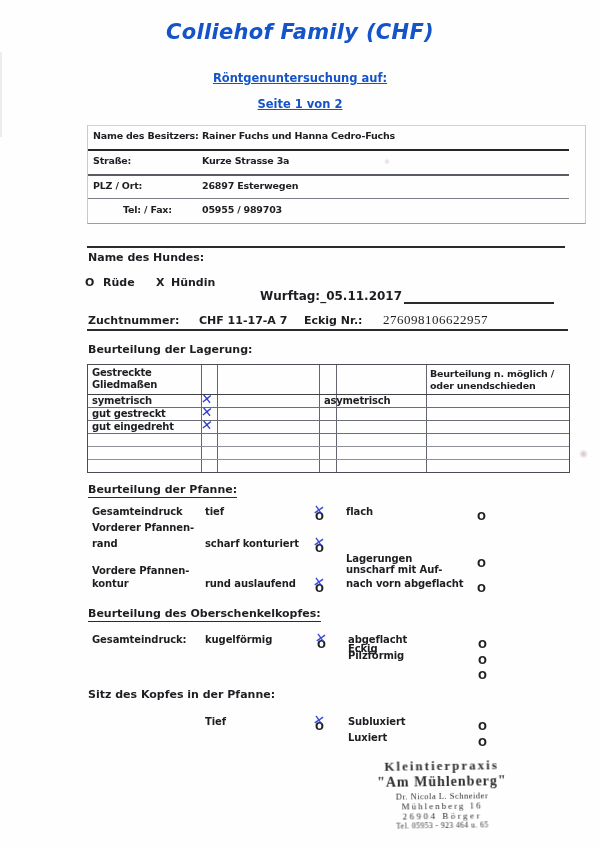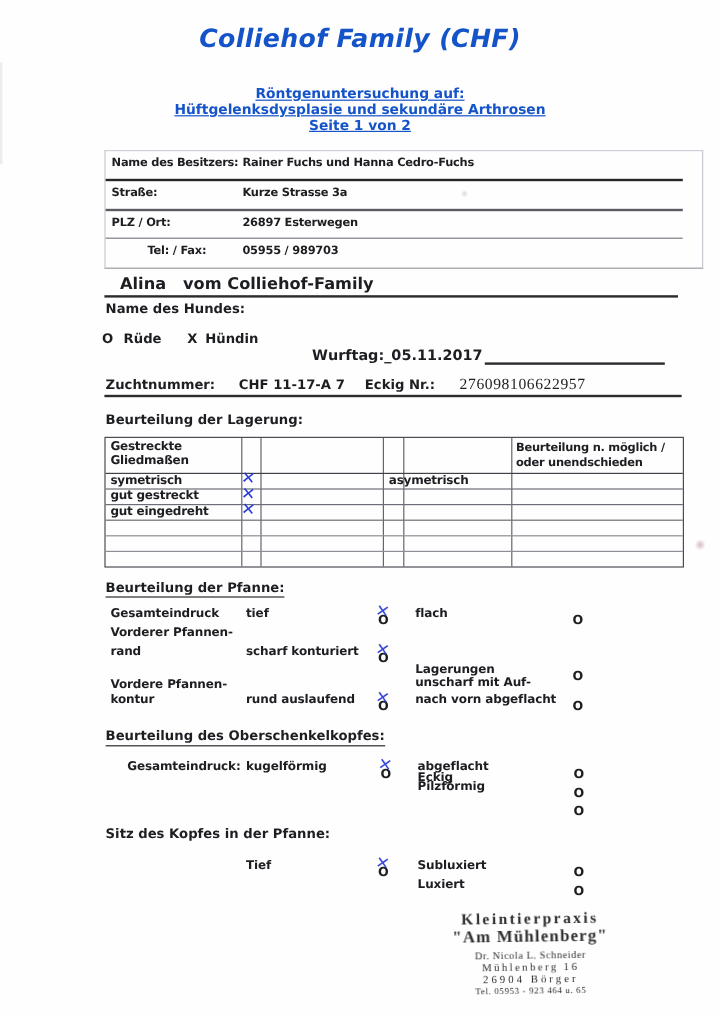--- a/index.html
+++ b/index.html
@@ -63,38 +63,36 @@
 <body>
 
 <div class="sheet">
 
   <div class="abs streak"></div>
   <div class="abs speck1"></div>
   <div class="abs speck2"></div>
 
   <div class="abs hdr hdr-title">Colliehof Family (CHF)</div>
   <div class="abs exam" style="top:71px;">Röntgenuntersuchung auf:</div>
-  <div class="abs exam" style="top:84px;">Hüftgelenksdysplasie und sekundäre Arthrosen</div>
   <div class="abs exam" style="top:97px;">Seite 1 von 2</div>
 
   <div class="abs owner">
     <div class="orow-line" style="top:23px;height:2px;background:#26272a;"></div>
     <div class="orow-line" style="top:48px;height:1.5px;background:#595c62;"></div>
     <div class="orow-line" style="top:72px;height:1px;background:#7b7e84;"></div>
     <span class="olabel" style="top:4px;">Name des Besitzers:</span>
     <span class="oval" style="top:4px;">Rainer Fuchs und Hanna Cedro-Fuchs</span>
     <span class="olabel" style="top:29px;">Straße:</span>
     <span class="oval" style="top:29px;">Kurze Strasse 3a</span>
     <span class="olabel" style="top:54px;">PLZ / Ort:</span>
     <span class="oval" style="top:54px;">26897 Esterwegen</span>
     <span class="olabel" style="top:78px;margin-left:30px;">Tel: / Fax:</span>
     <span class="oval" style="top:78px;">05955 / 989703</span>
   </div>
 
-  <span class="abs" style="left:100px;top:229px;font-weight:bold;font-size:13.5px;white-space:pre;">Alina   vom Colliehof-Family</span>
   <div class="abs line" style="left:87px;top:246px;width:478px;height:2px;"></div>
   <span class="abs fld11" style="left:88px;top:251px;">Name des Hundes:</span>
 
   <span class="abs fld11" style="left:85px;top:276px;">O</span>
   <span class="abs fld11" style="left:103px;top:276px;">Rüde</span>
   <span class="abs fld11" style="left:156px;top:276px;">X</span>
   <span class="abs fld11" style="left:171px;top:276px;">Hündin</span>
 
   <span class="abs" style="left:260px;top:289px;font-weight:bold;font-size:12px;white-space:pre;">Wurftag:_05.11.2017</span>
   <div class="abs line" style="left:404px;top:302px;width:150px;height:1.5px;"></div>
@@ -154,21 +152,21 @@
 
   <span class="abs fld" style="left:92px;top:565px;">Vordere Pfannen-</span>
   <span class="abs fld" style="left:92px;top:578px;">kontur</span>
   <span class="abs fld" style="left:205px;top:578px;">rund auslaufend</span>
   <span class="chk" style="left:315px;top:577px;"><span class="c">O</span><span class="xo">✕</span></span>
   <span class="abs fld" style="left:346px;top:578px;">nach vorn abgeflacht</span>
   <span class="chk" style="left:477px;top:577px;"><span class="c">O</span></span>
 
   <span class="abs heading-ul" style="left:88px;top:607px;">Beurteilung des Oberschenkelkopfes:</span>
 
-  <span class="abs fld" style="left:92px;top:634px;margin-left:14px;">Gesamteindruck:</span>
+  <span class="abs fld" style="left:92px;top:634px;">Gesamteindruck:</span>
   <span class="abs fld" style="left:205px;top:634px;">kugelförmig</span>
   <span class="chk" style="left:317px;top:633px;"><span class="c">O</span><span class="xo">✕</span></span>
   <span class="abs fld" style="left:348px;top:634px;">abgeflacht</span>
   <span class="chk" style="left:478px;top:633px;"><span class="c">O</span></span>
 
   <span class="abs fld" style="left:348px;top:650px;">Pilzförmig</span>
   <span class="chk" style="left:478px;top:649px;"><span class="c">O</span></span>
 
   <span class="abs fld" style="left:348px;top:643px;">Eckig</span>
   <span class="chk" style="left:478px;top:664px;"><span class="c">O</span></span>

